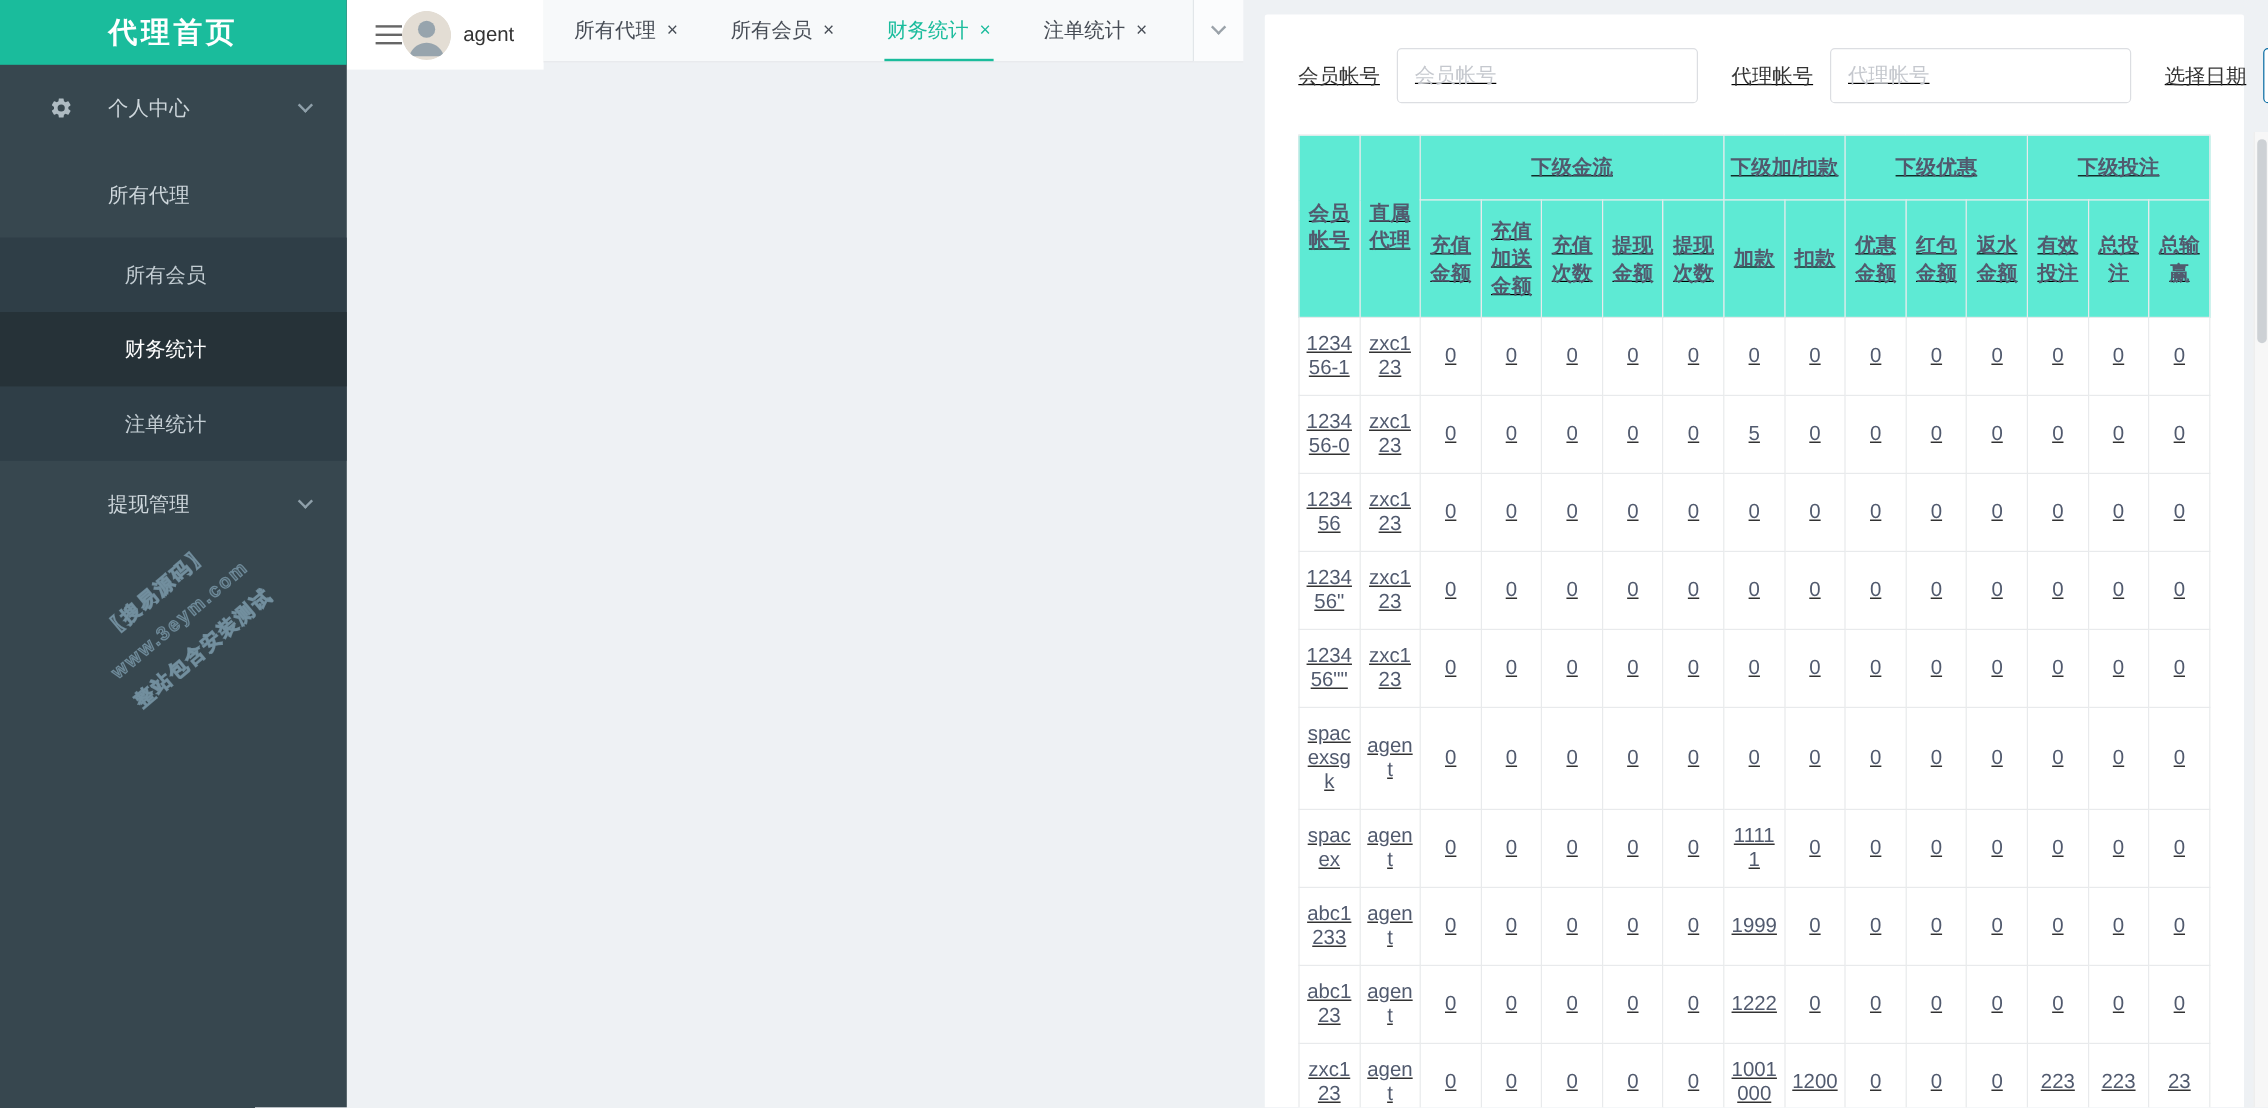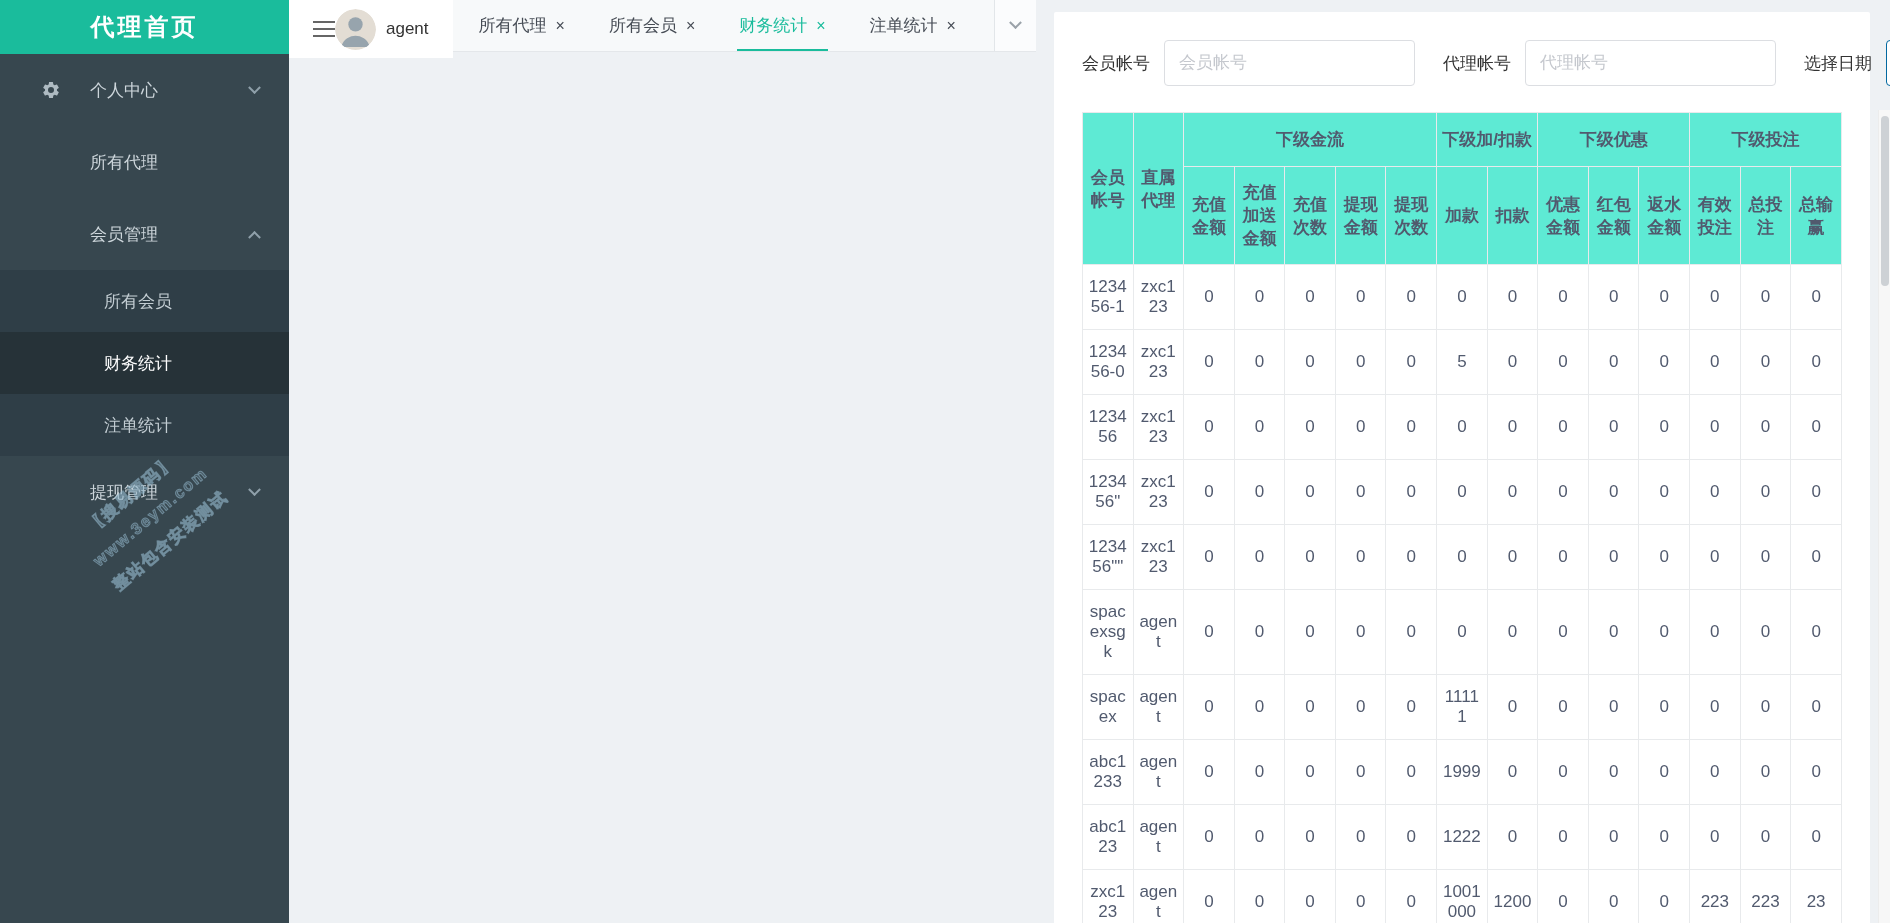--- a/index.html
+++ b/index.html
@@ -47,21 +47,21 @@
     font-size:17px; color:#464c55; cursor:pointer; position:relative; white-space:nowrap; }
   .tab .tab-close { font-size:16px; line-height:1; }
   .tab.active { color:#1abc9c; }
   .tab.active::after { content:""; position:absolute; left:4px; right:4px; bottom:0;
     height:2px; background:#1abc9c; }
   .tab-chevron-box { margin-left:auto; width:42px; border-left:1px solid #e2e6e9;
     background:#fbfcfd; display:flex; align-items:center; justify-content:center;
     color:#9aa2a9; cursor:pointer; }
 
   
-  .content { flex:1; padding:12px 20px 0 18px; overflow:hidden; }
+  .content { flex:1; padding:12px 20px 0 18px; overflow:hidden;text-decoration:underline; }
   .card { background:#fff; border-radius:2px; padding:28px; min-height:100%; }
 
   .filters { display:flex; align-items:center; margin-bottom:26px; }
   .f-label { font-size:17px; color:#333; white-space:nowrap; margin-right:14px; }
   .f-input { height:46px; width:255px; border:1px solid #dcdee2; border-radius:4px;
     padding:0 14px; font-size:17px; color:#333; outline:none; background:#fff; margin-right:28px; }
   .f-input::placeholder { color:#c5c8ce; }
   .date-box { height:46px; width:432px; border:1px solid #0369a1; border-radius:4px;
     display:flex; align-items:flex-start; padding:0 12px; cursor:pointer; background:#fff; }
   .cal-icon { color:#c5c8ce; display:flex; margin-right:6px; }
@@ -100,25 +100,20 @@
         </span>
         <span class="mi-label">个人中心</span>
         <span class="sb-chev"><i class="chev down"></i></span>
       </div>
 
       <div class="menu-item">
         <span class="mi-icon spacer"></span>
         <span class="mi-label">所有代理</span>
       </div>
 
-      <div class="menu-item">
-        <span class="mi-icon spacer"></span>
-        <span class="mi-label">会员管理</span>
-        <span class="sb-chev"><i class="chev up"></i></span>
-      </div>
 
       <div class="submenu">
         <div class="submenu-item">
           <span>所有会员</span>
         </div>
         <div class="submenu-item active">
           <span>财务统计</span>
         </div>
         <div class="submenu-item">
           <span>注单统计</span>

